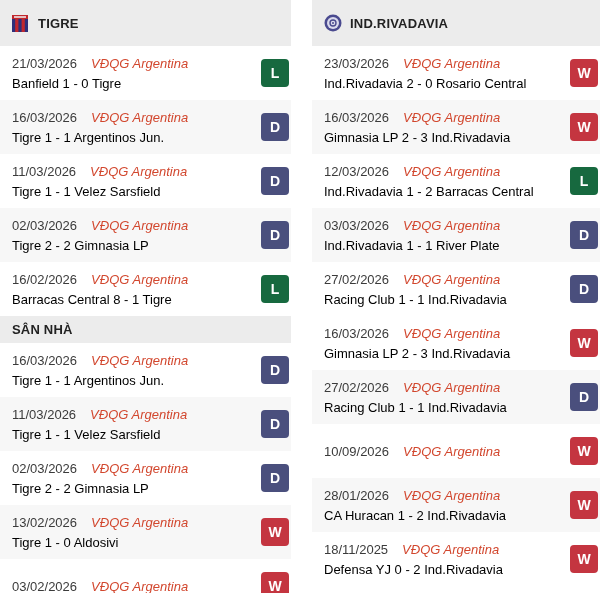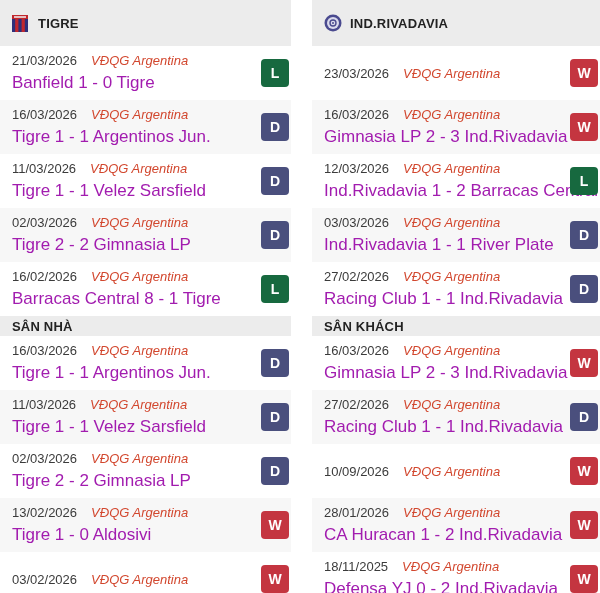--- a/index.html
+++ b/index.html
@@ -21,21 +21,21 @@
     display: flex;
     align-items: center;
     gap: 8px;
     padding: 0 12px;
     box-sizing: border-box;
     font-size: 13px;
     font-weight: bold;
     color: #222;
     letter-spacing: .2px;
   }
-  .sub .sec-header { height: 20px; }
+  .sub .sec-header { height: 27px; }
   .rows .row {
     height: 54px;
     display: flex;
     align-items: center;
     padding-left: 12px;
     padding-right: 2px;
     box-sizing: border-box;
     background: #fff;
   }
   .rows .row:nth-child(even) { background: var(--c-row-alt, #f7f7f7); }
@@ -43,21 +43,21 @@
     flex: 1;
     display: flex;
     flex-direction: column;
     justify-content: space-between;
     gap: 5px;
     min-width: 0;
   }
   .line1 { display: flex; align-items: baseline; gap: 14px; font-size: 13px; }
   .date { color: #3b3b3b; white-space: nowrap; }
   .league { color: var(--c-league, #d2472e); white-space: nowrap; cursor: pointer; font-style: italic; }
-  .match { font-size: 17px; color: #a21caf; white-space: nowrap; }
+  .match { font-size: 13px; color: #000000; white-space: nowrap; }
   .badge {
     width: 28px; height: 28px;
     border-radius: 4px;
     color: #fff;
     font-size: 14px;
     font-weight: bold;
     display: flex;
     align-items: center;
     justify-content: center;
     flex: 0 0 auto;
@@ -210,20 +210,21 @@
         </span>
         <span>IND.RIVADAVIA</span>
       </div>
       <div class="rows">
         <div class="row">
           <div class="row-main">
             <div class="line1">
                 <span class="date">23/03/2026</span>
                 <span class="league">VĐQG Argentina</span>
               </div>
+            <div class="match">Ind.Rivadavia 2 - 0 Rosario Central</div>
           </div>
           <span class="badge" style="background: rgb(196, 53, 64);">W</span>
         </div>
         <div class="row">
           <div class="row-main">
             <div class="line1">
                 <span class="date">16/03/2026</span>
                 <span class="league">VĐQG Argentina</span>
               </div>
             <div class="match">Gimnasia LP 2 - 3 Ind.Rivadavia</div>
@@ -257,23 +258,20 @@
                 <span class="league">VĐQG Argentina</span>
               </div>
             <div class="match">Racing Club 1 - 1 Ind.Rivadavia</div>
           </div>
           <span class="badge" style="background: rgb(74, 79, 125);">D</span>
         </div>
       </div>
     </section>
 
     <section class="sub">
-      <div class="sec-header">
-        <span>SÂN KHÁCH</span>
-      </div>
       <div class="rows">
         <div class="row">
           <div class="row-main">
             <div class="line1">
                 <span class="date">16/03/2026</span>
                 <span class="league">VĐQG Argentina</span>
               </div>
             <div class="match">Gimnasia LP 2 - 3 Ind.Rivadavia</div>
           </div>
           <span class="badge" style="background: rgb(196, 53, 64);">W</span>

